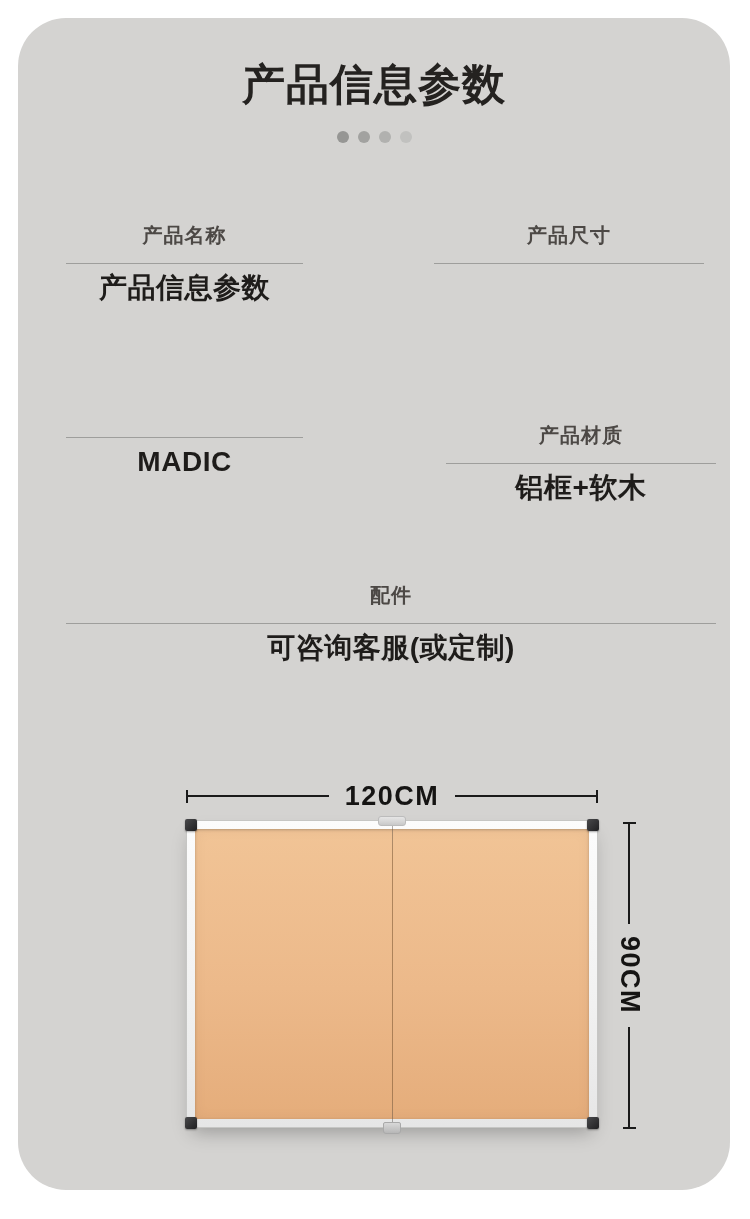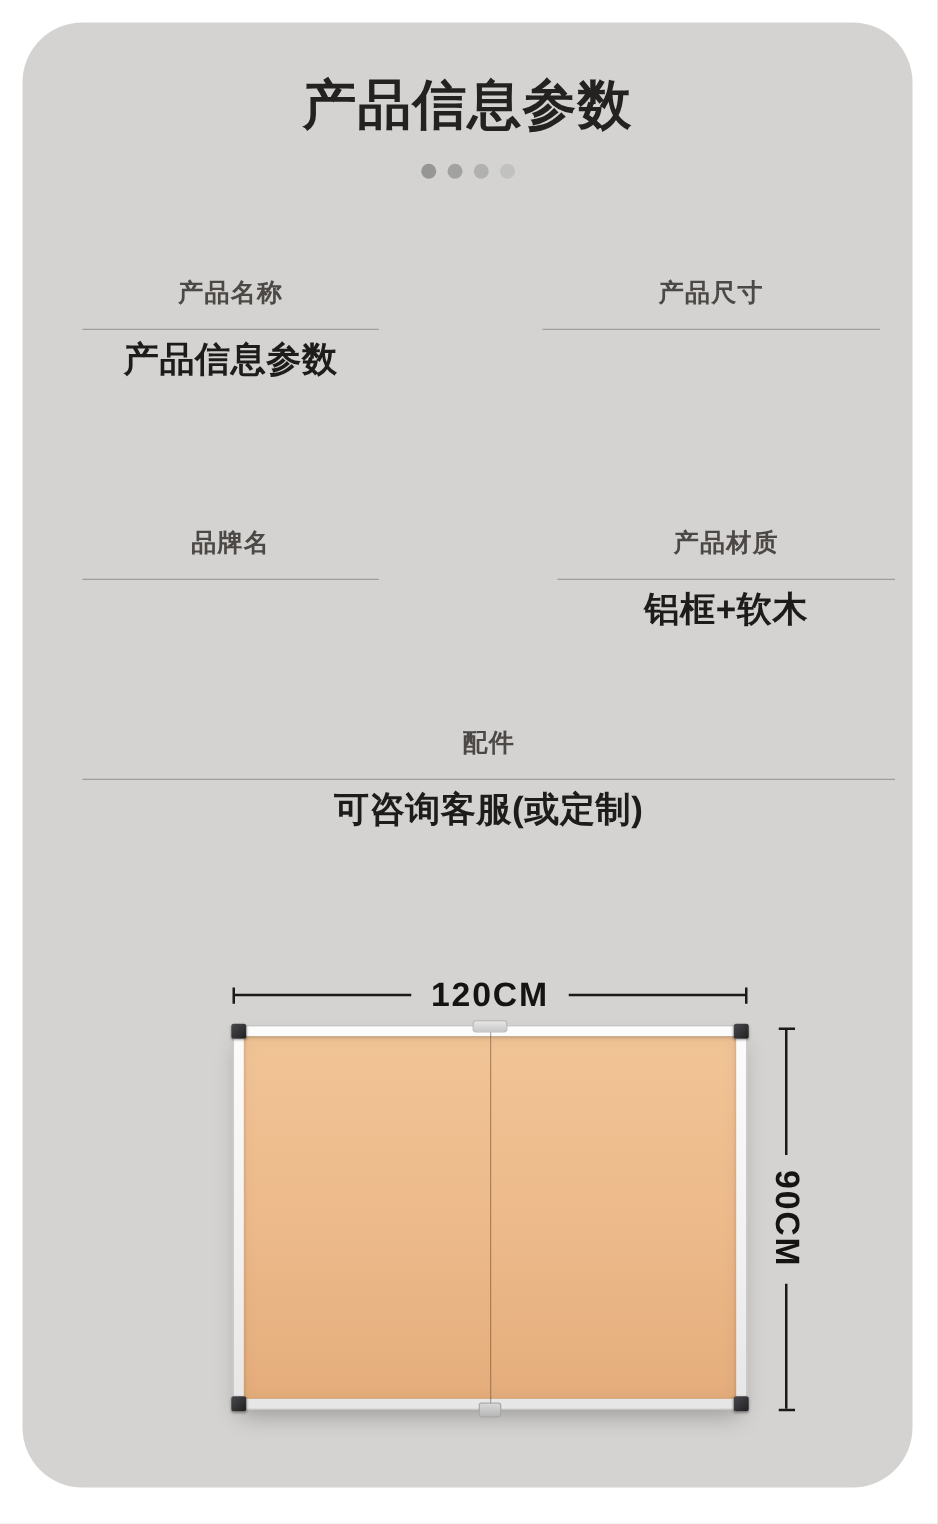--- a/index.html
+++ b/index.html
@@ -112,22 +112,22 @@
       <div class="spec-divider"></div>
       <div class="spec-value">产品信息参数</div>
     </div>
 
     <div class="spec" id="spec-1">
       <div class="spec-label">产品尺寸</div>
       <div class="spec-divider"></div>
     </div>
 
     <div class="spec" id="spec-2">
-      <div class="spec-label">品牌名</div>
       <div class="spec-divider"></div>
+      <div class="spec-value">MADIC</div>
     </div>
 
     <div class="spec" id="spec-4">
       <div class="spec-label">配件</div>
       <div class="spec-divider"></div>
       <div class="spec-value">可咨询客服(或定制)</div>
     </div>
 
     <div class="spec" id="spec-3">
       <div class="spec-label">产品材质</div>

